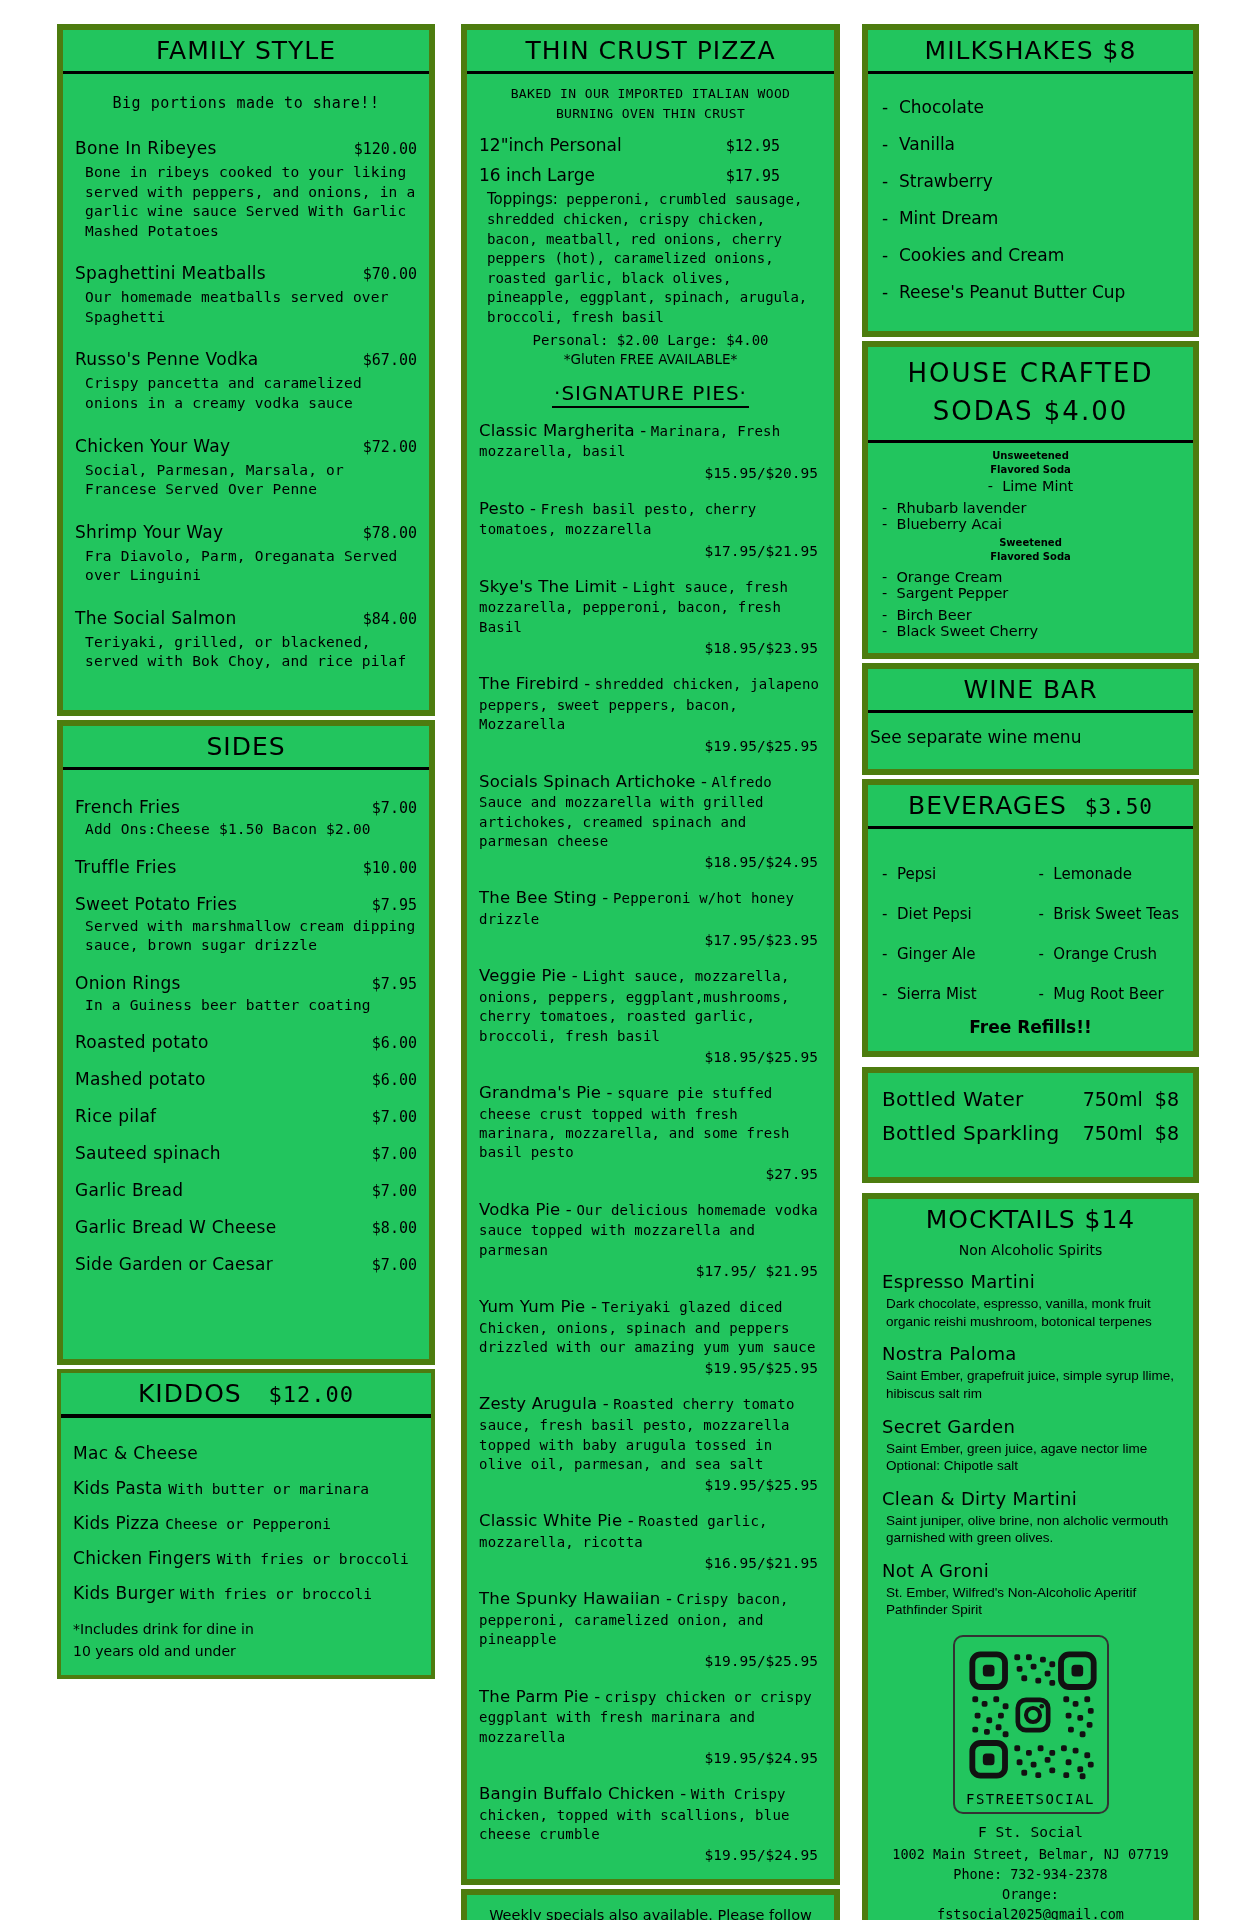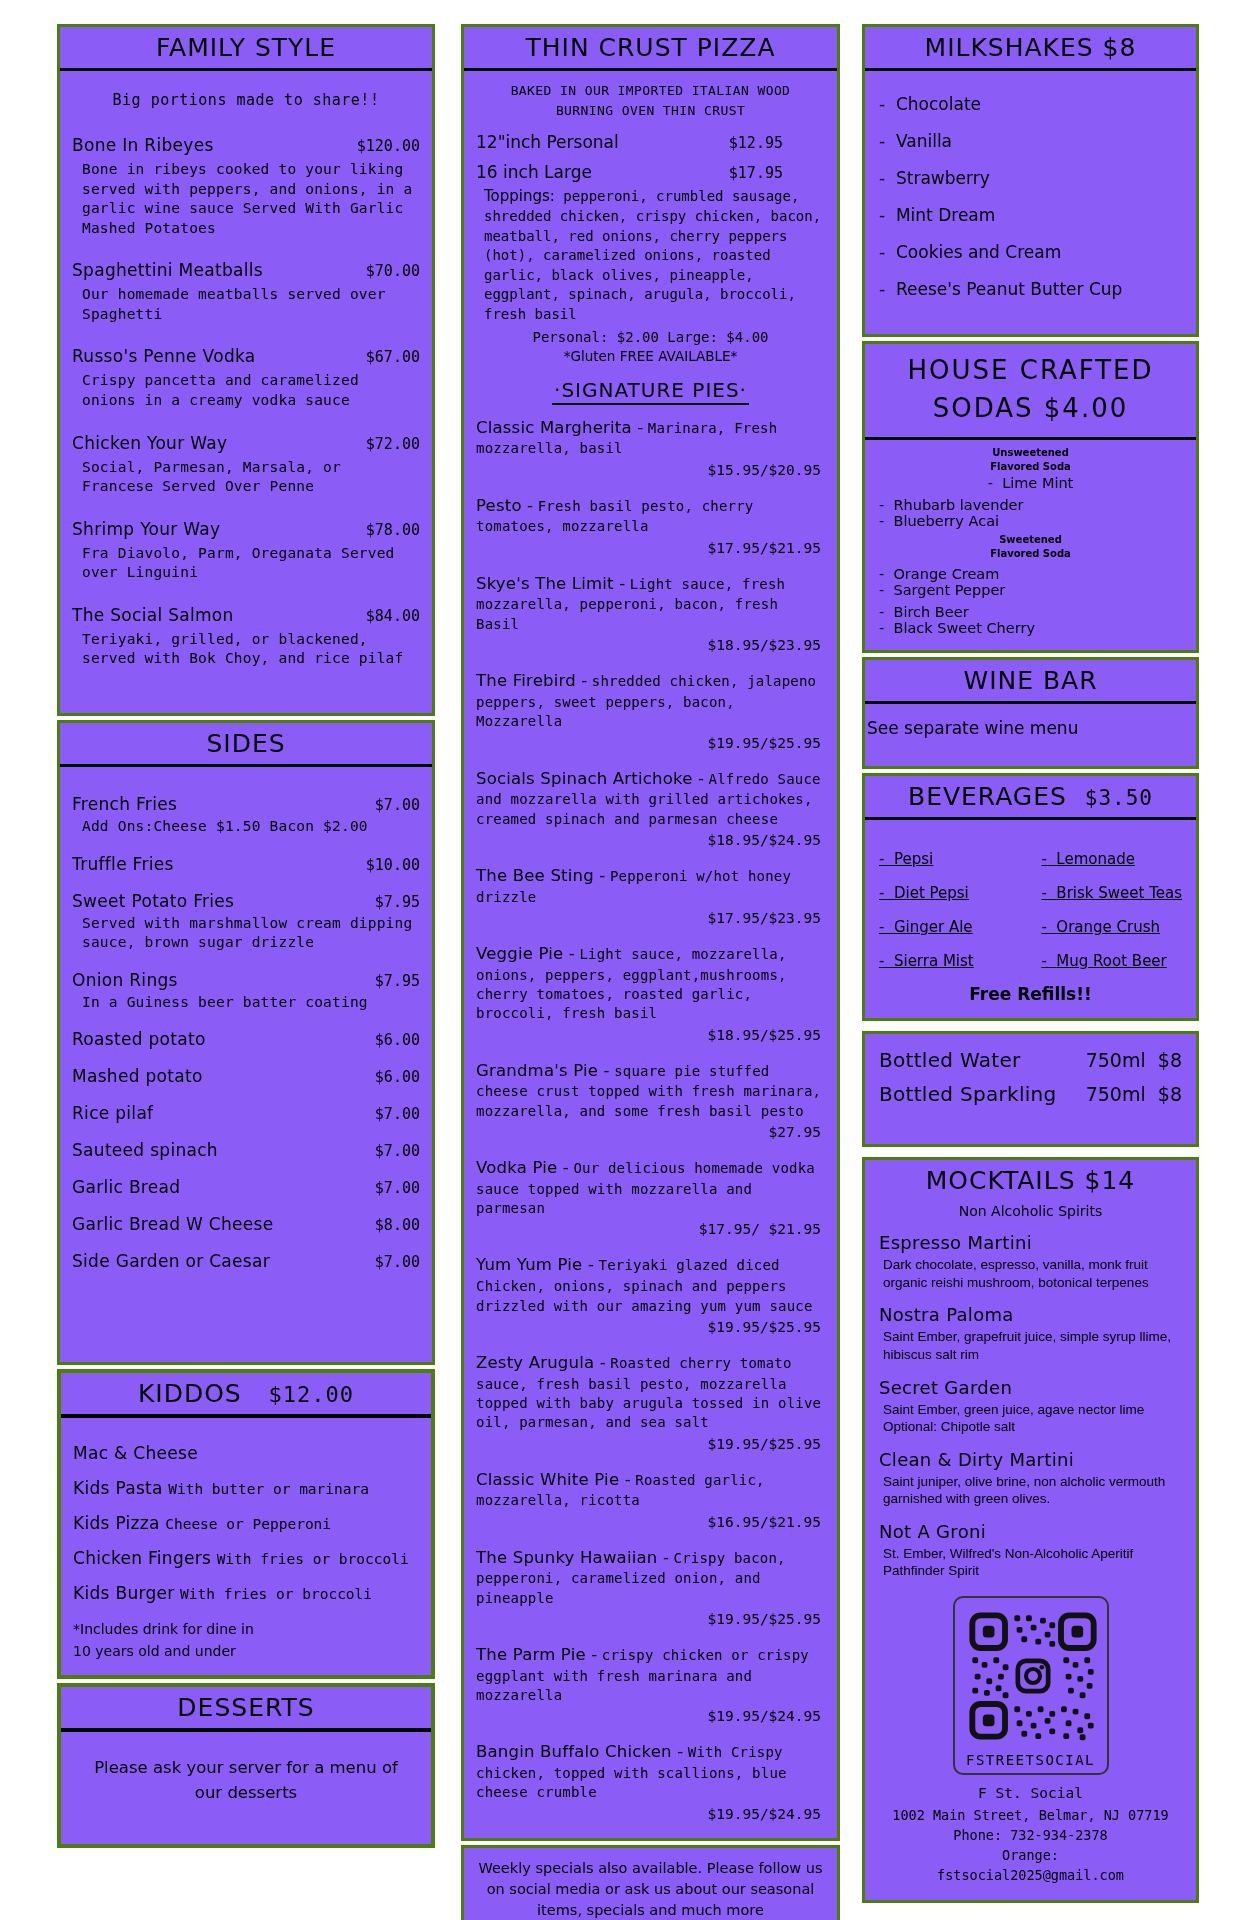--- a/index.html
+++ b/index.html
@@ -8,21 +8,21 @@
     width:1243px; min-height:1920px; margin:0 auto;
     color:#000; font-family:"DejaVu Sans", sans-serif;
     -webkit-font-smoothing:antialiased;
   }
   .columns { display:flex; gap:26px; padding:24px 0 0 57px; align-items:flex-start; }
   .col { display:flex; flex-direction:column; }
   .col1 { width:378px; }
   .col2 { width:379px; }
   .col3 { width:337px; margin-left:-4px; }
 
-  .box { border:3px solid #4d7c0f; margin-bottom:4px; background:#8b5cf6; width:100%; }
+  .box { border:6px solid #4d7c0f; margin-bottom:4px; background:#22c55e; width:100%; }
   .box-title {
     border-bottom:3px solid #000; text-align:center;
     font-size:25px; padding:6px 4px; letter-spacing:1px;
   }
   .box-title.no-line { border-bottom:none; }
   .box-title.thick { border-bottom-width:4px; }
   .box.thick { border-width:4px; }
   .box-body { padding:10px 12px 14px 12px; }
 
   .mono { font-family:"DejaVu Sans Mono", monospace; }
@@ -71,21 +71,21 @@
   .sodas-title { text-align:center; padding:8px 4px 10px 4px; border-bottom:3px solid #000; }
   .sodas-title-line { font-size:26px; letter-spacing:2px; line-height:1.45; }
   .soda-sub { text-align:center; font-weight:bold; font-size:10px; line-height:1.35; }
   .soda-center { text-align:center; font-size:14.5px; margin-top:2px; }
   .soda-row { display:flex; justify-content:space-between; font-size:14.5px; margin-top:6px;flex-direction:column; }
   .soda-gap { margin-top:4px; }
 
   .wine-text { font-size:17px; padding:14px 2px 10px 2px; }
 
   .bev-cols { display:flex; justify-content:space-between; margin-top:8px; }
-  .bev-item { font-size:15px; margin-top:16px;text-decoration:underline; }
+  .bev-item { font-size:15px; margin-top:22px; }
   .bev-refills { text-align:center; font-size:17px; font-weight:bold; margin-top:14px; }
 
   .bottled { margin-top:6px; }
   .bottled-body { padding:14px 14px 16px 14px; }
   .bottled-row { display:flex; justify-content:space-between; align-items:baseline; margin-top:10px; }
   .bottled-row:first-child { margin-top:0; }
   .bottled-name { font-size:20px; letter-spacing:0.3px; }
   .bottled-size { font-size:19px; }
 
   .mocktails { margin-top:6px; }
@@ -279,24 +279,20 @@
             </div>
             </div>
           <div class="kid-notes">
 
           <div class="kid-note">*Includes drink for dine in</div>
               <div class="kid-note">10 years old and under</div>
             </div>
         </div>
       </section>
 
-      <section class="box thick" style="min-height:165px">
-        <div class="box-title thick">DESSERTS</div>
-        <div class="desserts-text">Please ask your server for a menu of our desserts</div>
-      </section>
     </div>
 
     <div class="col col2">
 
       <section class="box" style="min-height:1661px">
         <div class="box-title">THIN CRUST PIZZA</div>
         <div class="box-body" style="padding-top:2px">
           <div class="pz-subtitle mono">BAKED IN OUR IMPORTED ITALIAN WOOD BURNING OVEN THIN CRUST</div>
 
           <div>

